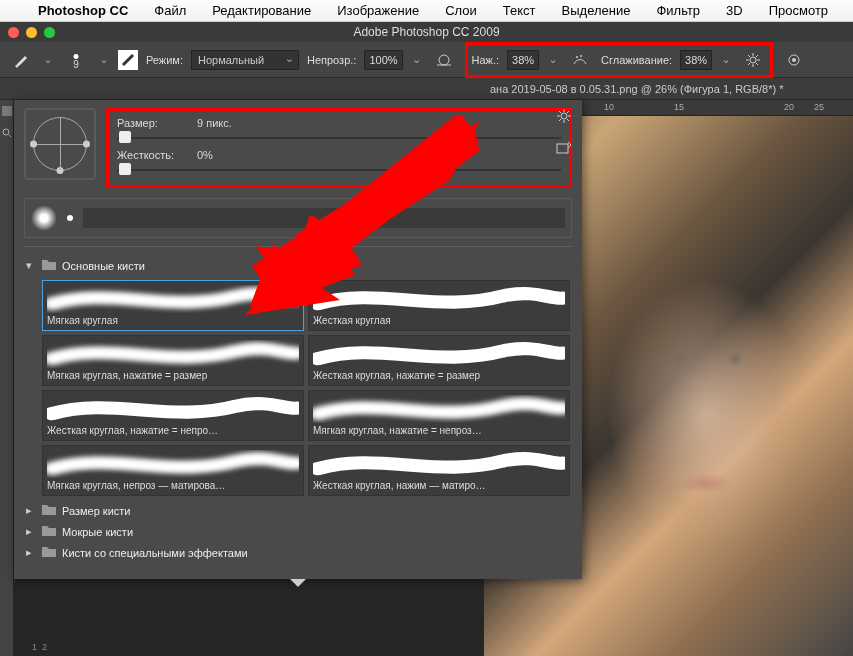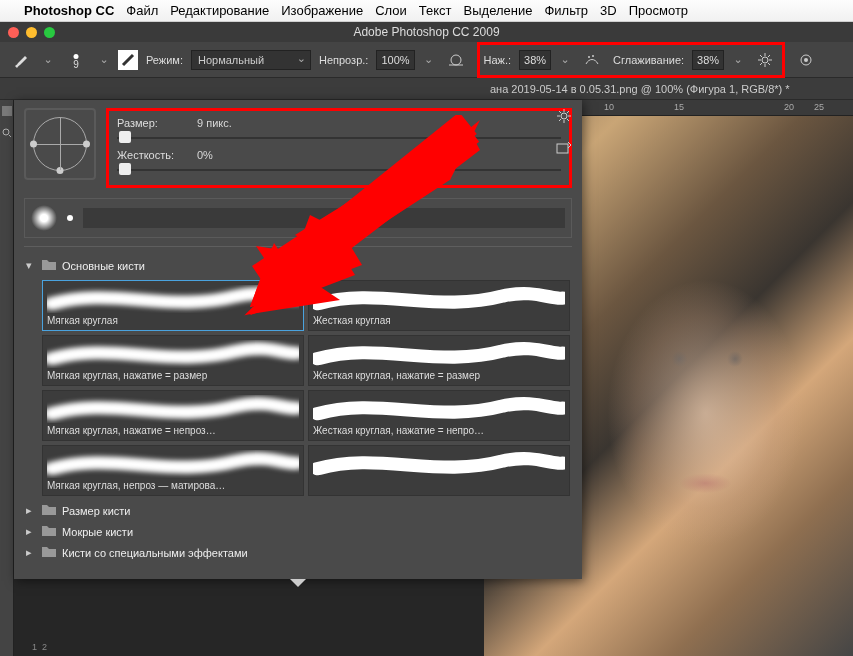--- a/index.html
+++ b/index.html
@@ -1,18 +1,18 @@
 <!DOCTYPE html>
 <html><head>
 <meta charset="utf-8">
 <style>
   * { box-sizing: border-box; margin: 0; padding: 0; }
   body { font-family: -apple-system, "Helvetica Neue", Arial, sans-serif; font-size: 12px; color: #d7d7d7; background: #1a1a1a; width: 853px; height: 656px; overflow: hidden; position: relative; }
   
-  .mac-menu { height: 22px; background: linear-gradient(#fdfdfd,#f1f1f1); display: flex; align-items: center; padding: 0 12px; gap: 12px; color: #000; font-size: 13px; border-bottom: 1px solid #cfcfcf; }
+  .mac-menu { height: 22px; background: linear-gradient(#fdfdfd,#f1f1f1); display: flex; align-items: center; padding: 0 12px; gap: 26px; color: #000; font-size: 13px; border-bottom: 1px solid #cfcfcf; }
   .mac-menu .apple { font-size: 15px; }
   .mac-menu .app { font-weight: 600; }
   .mac-menu span { cursor: default; }
   
   .ps-window { position: absolute; top: 22px; left: 0; right: 0; bottom: 0; background: #2f2f2f; }
   .titlebar { height: 20px; background: #3a3a3a; display: flex; align-items: center; padding: 0 8px; position: relative; }
   .traffic { display: flex; gap: 7px; }
   .dot { width: 11px; height: 11px; border-radius: 50%; }
   .dot.red { background: #ff5f57; } .dot.yel { background: #ffbd2e; } .dot.grn { background: #28c940; }
   .titlebar .title { position: absolute; left: 50%; transform: translateX(-50%); color: #ddd; font-size: 12px; }
@@ -115,21 +115,21 @@
       <div class="dotb"></div>
         <span class="num">9</span>
     </div>
     <div class="mini-dd">⌄</div>
     <div class="sq-ico">
       <svg width="14" height="14" viewBox="0 0 14 14">
           <path d="M2 12L12 2" stroke="#333" stroke-width="3"></path>
         </svg>
     </div>
     <span>Режим:</span>
-    <div class="sel" style="width:120px">
+    <div class="sel" style="width:108px">
         <span>Нормальный</span>
       </div>
     <span>Непрозр.:</span>
     <div class="valbox">
         <span>100%</span>
       </div>
     <div class="mini-dd">⌄</div>
     <div class="icon-btn">
       <svg width="18" height="14" viewBox="0 0 18 14">
           <circle cx="9" cy="7" r="5" fill="none" stroke="#ccc"></circle>
@@ -164,21 +164,21 @@
     </div>
     <div class="icon-btn">
       <svg width="18" height="14" viewBox="0 0 18 14">
           <circle cx="9" cy="7" r="5" fill="none" stroke="#ccc"></circle>
           <circle cx="9" cy="7" r="2" fill="#ccc"></circle>
         </svg>
     </div>
   </div>
 
   <div class="doctab">
-      <span>ана 2019-05-14 в 0.05.31.png @ 100% (Фигура 1, RGB/8*) *</span>
+      <span>ана 2019-05-08 в 0.05.31.png @ 26% (Фигура 1, RGB/8*) *</span>
     </div>
 
   <div class="workspace">
     <div class="left-tools">
       <svg width="10" height="10">
           <rect width="10" height="10" fill="#888"></rect>
         </svg>
       <svg width="10" height="10" viewBox="0 0 10 10">
           <circle cx="4" cy="4" r="3" fill="none" stroke="#ccc"></circle>
           <path d="M7 7l2 2" stroke="#ccc"></path>
@@ -278,40 +278,41 @@
             <div class="lbl">Мягкая круглая, нажатие = размер</div>
           </div>
           <div class="bcard">
             <div class="stroke"><svg viewBox="0 0 200 30" preserveAspectRatio="none">
     <path d="M4 20 C 50 2, 100 30, 150 12 C 175 4, 190 16, 198 14" stroke="#fff" stroke-width="14" fill="none" stroke-linecap="round" style=""></path>
   </svg></div>
             <div class="lbl">Жесткая круглая, нажатие = размер</div>
           </div>
           <div class="bcard">
             <div class="stroke"><svg viewBox="0 0 200 30" preserveAspectRatio="none">
+    <path d="M4 20 C 50 2, 100 30, 150 12 C 175 4, 190 16, 198 14" stroke="#fff" stroke-width="14" fill="none" stroke-linecap="round" style=""></path>
+  </svg></div>
+            <div class="lbl">Жесткая круглая, нажатие = непро…</div>
+          </div>
+          <div class="bcard">
+            <div class="stroke"><svg viewBox="0 0 200 30" preserveAspectRatio="none">
     <path d="M4 20 C 50 2, 100 30, 150 12 C 175 4, 190 16, 198 14" stroke="#fff" stroke-width="14" fill="none" stroke-linecap="round" style="filter:blur(3px)"></path>
   </svg></div>
             <div class="lbl">Мягкая круглая, нажатие = непроз…</div>
           </div>
           <div class="bcard">
             <div class="stroke"><svg viewBox="0 0 200 30" preserveAspectRatio="none">
+    <path d="M4 20 C 50 2, 100 30, 150 12 C 175 4, 190 16, 198 14" stroke="#fff" stroke-width="14" fill="none" stroke-linecap="round" style="filter:blur(3px)"></path>
+  </svg></div>
+            <div class="lbl">Мягкая круглая, непроз — матирова…</div>
+          </div>
+          <div class="bcard">
+            <div class="stroke"><svg viewBox="0 0 200 30" preserveAspectRatio="none">
     <path d="M4 20 C 50 2, 100 30, 150 12 C 175 4, 190 16, 198 14" stroke="#fff" stroke-width="14" fill="none" stroke-linecap="round" style=""></path>
   </svg></div>
-            <div class="lbl">Жесткая круглая, нажатие = непро…</div>
-          </div>
-          <div class="bcard">
-            <div class="stroke"><svg viewBox="0 0 200 30" preserveAspectRatio="none">
-    <path d="M4 20 C 50 2, 100 30, 150 12 C 175 4, 190 16, 198 14" stroke="#fff" stroke-width="14" fill="none" stroke-linecap="round" style="filter:blur(3px)"></path>
-  </svg></div>
-            <div class="lbl">Мягкая круглая, непроз — матирова…</div>
-          </div>
-          <div class="bcard">
-            <div class="stroke"><svg viewBox="0 0 200 30" preserveAspectRatio="none">
-    <path d="M4 20 C 50 2, 100 30, 150 12 C 175 4, 190 16, 198 14" stroke="#fff" stroke-width="14" fill="none" stroke-linecap="round" style=""></path>
-  </svg></div>
+            <div class="lbl">Жесткая круглая, нажим — матиро…</div>
           </div>
         </div>
 
       <div class="folder">
         <span class="chev">▸</span>
         <span><svg width="14" height="11" viewBox="0 0 14 11">
               <path d="M0 1h5l2 2h7v8H0z" fill="#999"></path>
             </svg></span>
         <span>Размер кисти</span>
       </div>

